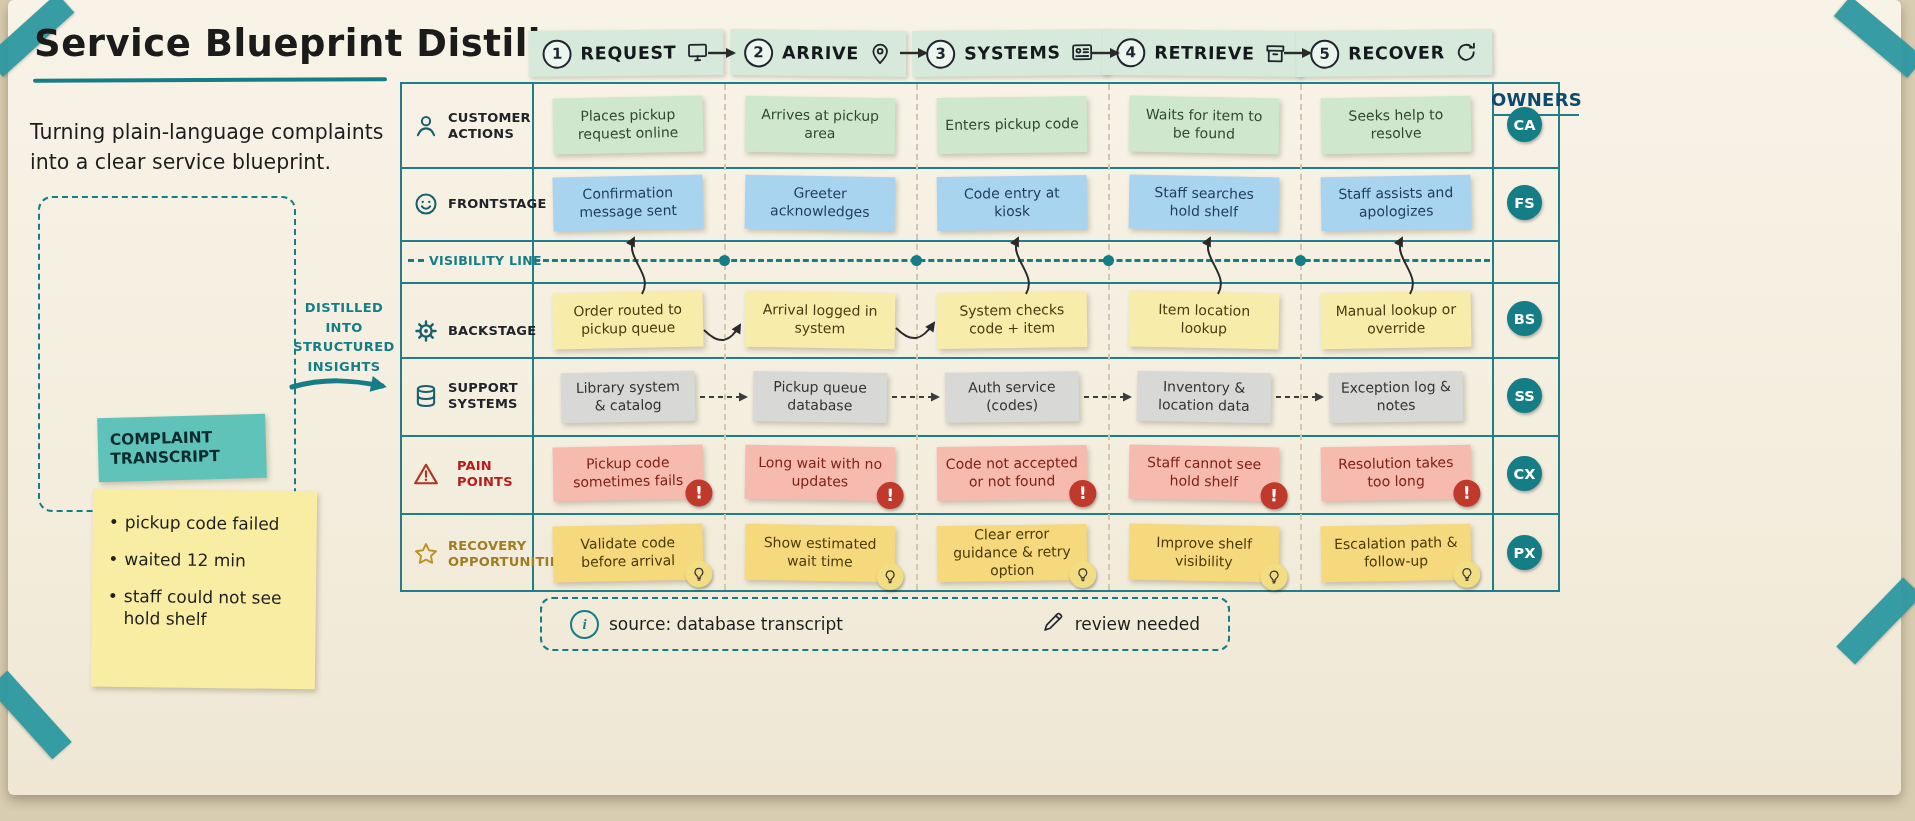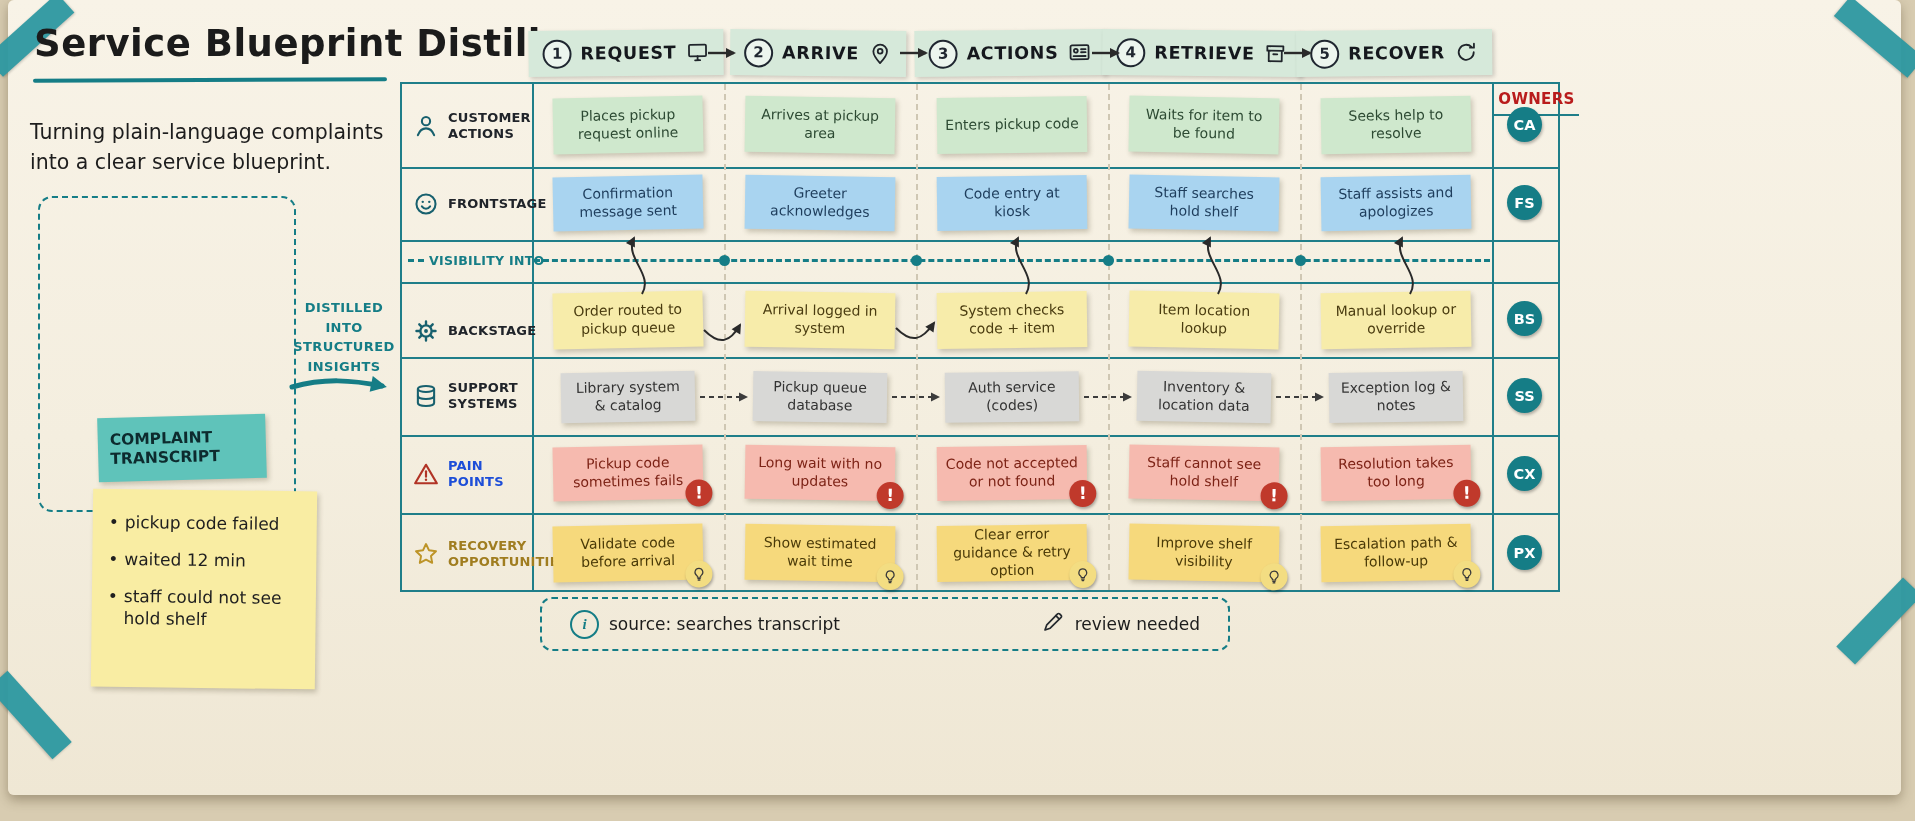--- a/index.html
+++ b/index.html
@@ -51,35 +51,35 @@
   .phase-label{font-weight:bold;font-size:17.5px;letter-spacing:.7px;color:#15181d;}
   .phase-icon svg{display:block;}
 
   .grid{position:absolute;left:400px;top:82px;width:1160px;height:510px;border:2.5px solid #1f7e89;box-sizing:border-box;}
   .hline{position:absolute;left:0;right:0;height:2px;background:#1f7e89;}
   .vline-solid{position:absolute;top:0;bottom:0;width:2px;background:#1f7e89;}
   .vline-dash{position:absolute;top:0;bottom:0;width:0;border-left:2px dashed #cfc7b3;}
 
   .rlabel{position:absolute;left:0;width:128px;display:flex;align-items:center;gap:9px;padding-left:11px;box-sizing:border-box;}
   .rlabel .txt{font-weight:bold;font-size:13px;line-height:1.2;letter-spacing:.2px;color:#20242a;}
-  .rlabel.pain .txt{color:#1d4ed8;}
+  .rlabel.pain .txt{color:#b91c1c;margin-left:9px;}
   .rlabel.recovery .txt{color:#a07d20;}
   .rlabel .ricon{flex:0 0 auto;display:flex;}
   .rl-cust{top:0;height:83px}.rl-front{top:83px;height:73px}.rl-back{top:206px;height:81px}
   .rl-sup{top:273px;height:78px}.rl-pain{top:351px;height:78px}.rl-rec{top:429px;height:81px}
 
   .vis-row{position:absolute;left:0;right:0;top:156px;height:42px;}
   .vis-label{position:absolute;left:6px;top:13px;display:flex;align-items:center;gap:5px;color:#157d86;font-weight:bold;font-size:12.5px;letter-spacing:.3px;white-space:nowrap;}
   .vis-dash{width:16px;border-top:3px dashed #157d86;}
   .vis-line{position:absolute;left:132px;right:68px;top:19px;border-top:3px dashed #157d86;}
   .vis-dot{position:absolute;width:11px;height:11px;border-radius:50%;background:#157d86;top:15px;}
 
   .owners-header{
     position:absolute;left:1092px;top:0;width:85px;height:30px;border-bottom:2px solid #1f7e89;
-    display:flex;align-items:center;justify-content:center;font-weight:bold;font-size:15px;color:#b91c1c;letter-spacing:.3px;
+    display:flex;align-items:center;justify-content:center;font-weight:bold;font-size:18px;color:#0c4a6e;letter-spacing:.3px;
   }
   .badge{
     position:absolute;left:1105px;width:35px;height:35px;border-radius:50%;background:#157d86;color:#fff;
     font-weight:bold;font-size:14.5px;display:flex;align-items:center;justify-content:center;
     box-shadow:1px 2px 3px rgba(0,0,0,.28);
   }
 
   .note{
     position:absolute;display:flex;align-items:center;justify-content:center;text-align:center;
     padding:4px 8px;box-sizing:border-box;font-size:14px;line-height:1.27;
@@ -163,21 +163,21 @@
   <span class="phase-label">ARRIVE</span>
   <span class="phase-icon">
     <svg width="24" height="24" viewBox="0 0 24 24" fill="none" stroke="#20252b" stroke-width="1.8" stroke-linecap="round" stroke-linejoin="round">
         <path d="M12 21.5s-6.8-7.3-6.8-11.7a6.8 6.8 0 0 1 13.6 0C18.8 14.2 12 21.5 12 21.5z"></path>
         <circle cx="12" cy="9.6" r="2.4"></circle>
       </svg>
   </span>
 </div>
 <div class="phase-tab tilt-a" style="left:1010px">
   <span class="phase-num">3</span>
-  <span class="phase-label">ACTIONS</span>
+  <span class="phase-label">SYSTEMS</span>
   <span class="phase-icon">
     <svg width="24" height="24" viewBox="0 0 24 24" fill="none" stroke="#20252b" stroke-width="1.8" stroke-linecap="round" stroke-linejoin="round">
         <rect x="3" y="5" width="18" height="14" rx="1.5"></rect>
         <circle cx="8.3" cy="10.5" r="1.9"></circle>
         <path d="M13.5 9h4.5M13.5 12h4.5M6 15.8h12"></path>
       </svg>
   </span>
 </div>
 <div class="phase-tab tilt-b" style="left:1202px">
   <span class="phase-num">4</span>
@@ -270,21 +270,21 @@
       <svg width="26" height="26" viewBox="0 0 24 24" fill="none" stroke="#bd9428" stroke-width="1.8" stroke-linejoin="round">
           <path d="M12 2.8l2.8 5.8 6.4.9-4.6 4.4 1.1 6.3L12 17.3l-5.7 2.9 1.1-6.3L2.8 9.5l6.4-.9z"></path>
         </svg>
     </span>
     <span class="txt">RECOVERY OPPORTUNITIES</span>
   </div>
 
   <div class="vis-row">
     <div class="vis-label">
       <span class="vis-dash"></span>
-      <span>VISIBILITY INTO</span>
+      <span>VISIBILITY LINE</span>
     </div>
     <div class="vis-line"></div>
     <div class="vis-dot" style="left:317px"></div>
     <div class="vis-dot" style="left:509px"></div>
     <div class="vis-dot" style="left:701px"></div>
     <div class="vis-dot" style="left:893px"></div>
   </div>
 
   <div class="owners-header">OWNERS</div>
   <div class="badge" style="top:23px">CA</div>
@@ -416,21 +416,21 @@
 
   <path d="M 700 397 H 746" fill="none" stroke="#3c3c3c" stroke-width="1.8" stroke-dasharray="5 4" marker-end="url(#mG)"></path>
   <path d="M 892 397 H 938" fill="none" stroke="#3c3c3c" stroke-width="1.8" stroke-dasharray="5 4" marker-end="url(#mG)"></path>
   <path d="M 1084 397 H 1130" fill="none" stroke="#3c3c3c" stroke-width="1.8" stroke-dasharray="5 4" marker-end="url(#mG)"></path>
   <path d="M 1276 397 H 1322" fill="none" stroke="#3c3c3c" stroke-width="1.8" stroke-dasharray="5 4" marker-end="url(#mG)"></path>
 </svg>
 
 <div class="footer">
   <div class="fitem">
     <span class="info-icon">i</span>
-    <span>source: searches transcript</span>
+    <span>source: database transcript</span>
   </div>
   <div class="fitem">
     <span>
       <svg width="24" height="24" viewBox="0 0 24 24" fill="none" stroke="#24292e" stroke-width="1.7" stroke-linecap="round" stroke-linejoin="round">
           <path d="M4 20l1.8-5.2L16.6 3.9a1.4 1.4 0 0 1 2 0l1.5 1.5a1.4 1.4 0 0 1 0 2L9.2 18.2 4 20z"></path>
           <path d="M14.8 5.7l3.5 3.5"></path>
         </svg>
     </span>
     <span>review needed</span>
   </div>

